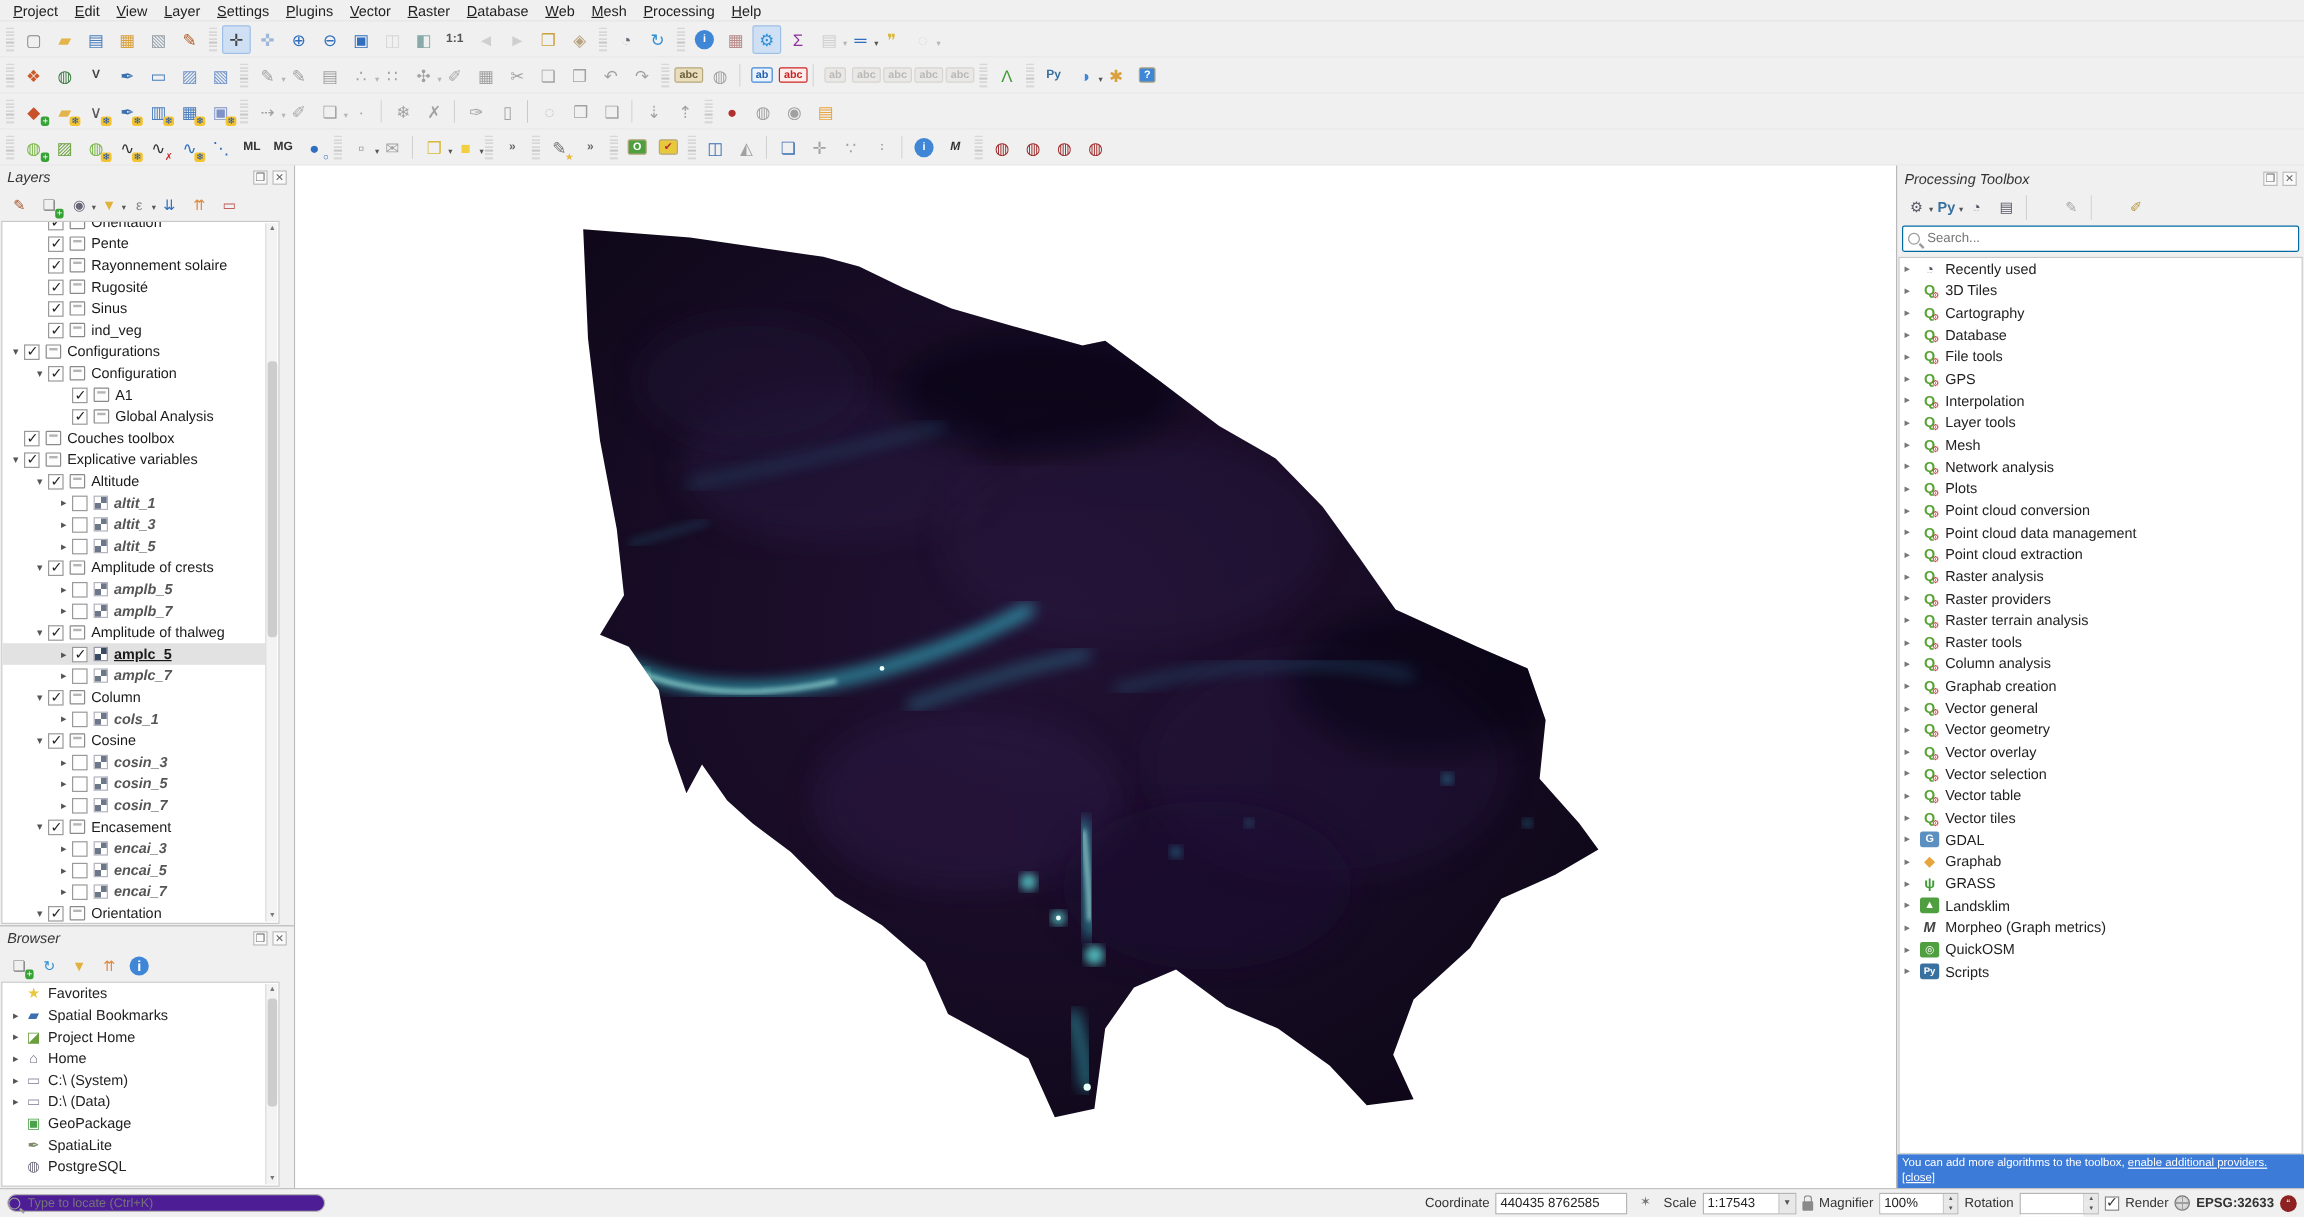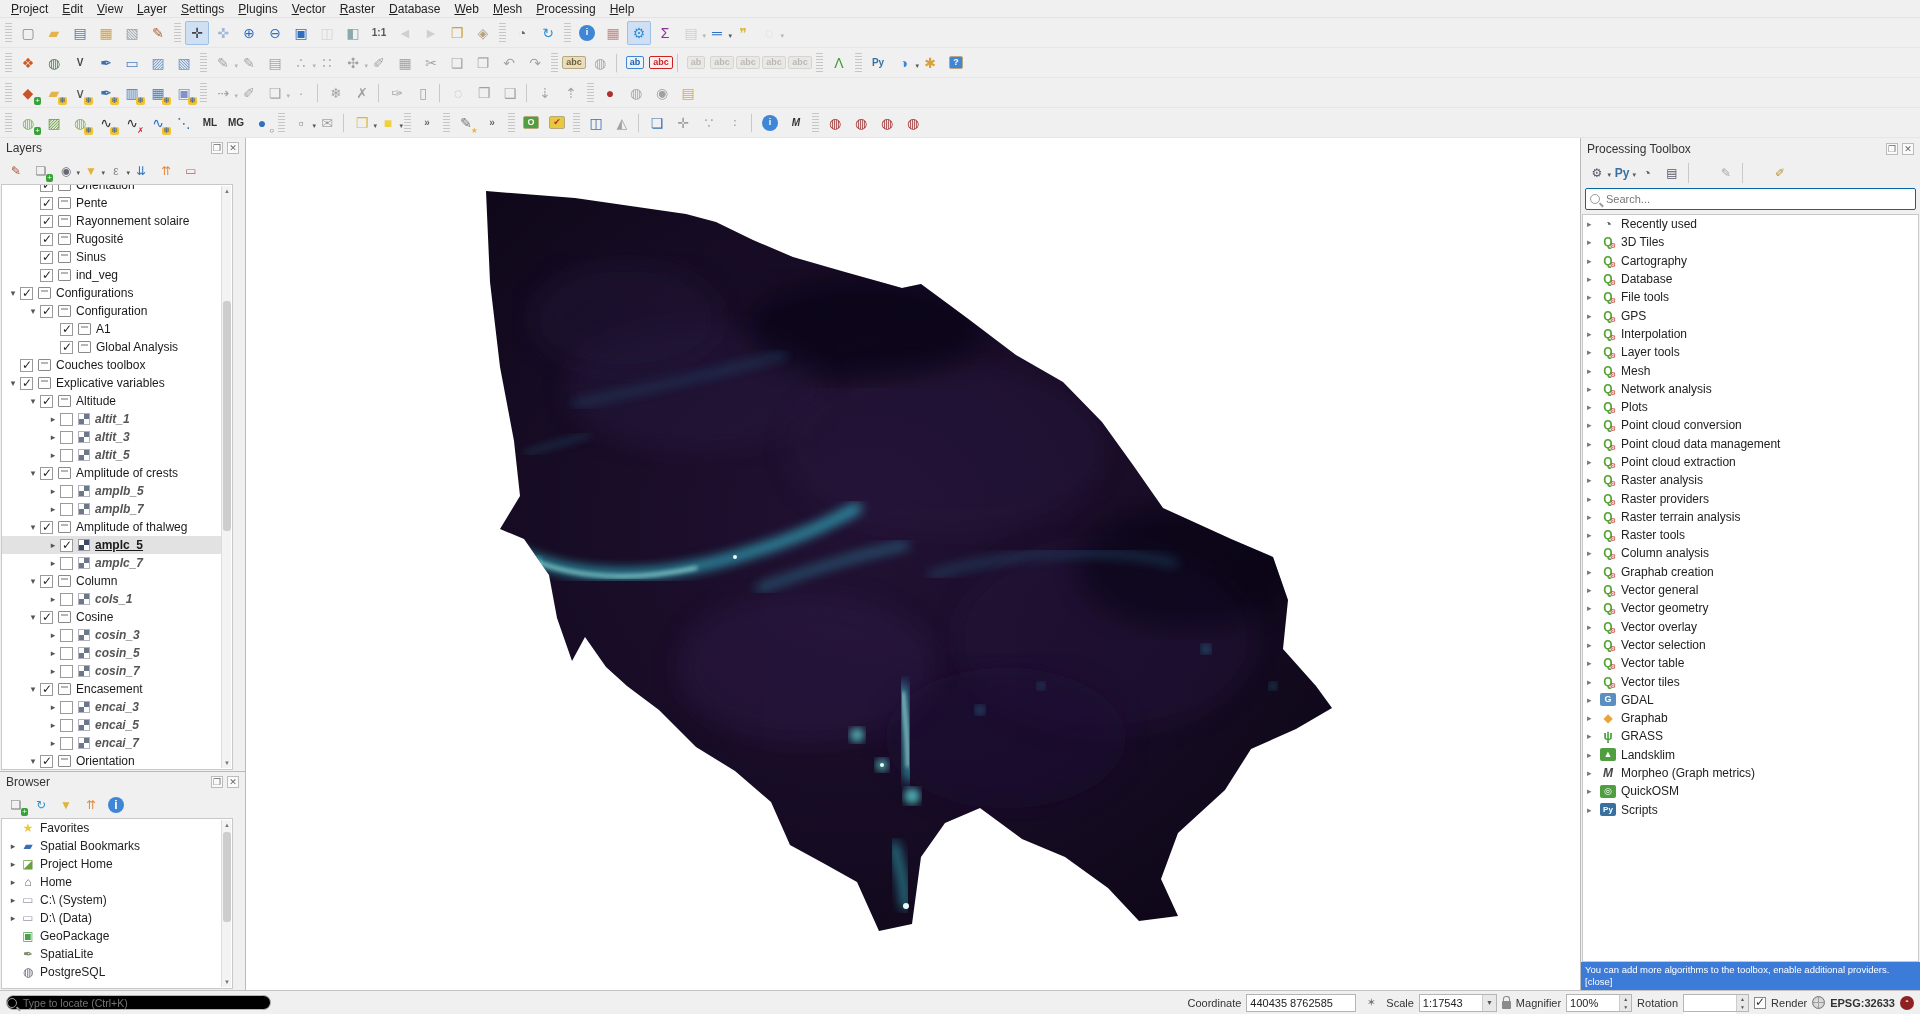--- a/index.html
+++ b/index.html
@@ -39,21 +39,21 @@
   .main { display:flex; height:852px; }
   .leftcol { width:246px; display:flex; flex-direction:column; background:#f0f0f0; border-right:1px solid #b9b9b9; }
   .canvas { flex:1; position:relative; background:#fff; overflow:hidden; }
   .canvas svg { position:absolute; inset:0; }
   .rightcol { width:340px; display:flex; flex-direction:column; background:#f0f0f0; border-left:1px solid #b9b9b9; }
 
   
   .panel { display:flex; flex-direction:column; position:relative; overflow:hidden; }
   .panel.layers { height:634px; border-bottom:1px solid #b9b9b9; }
   .panel.browser { flex:1; }
-  .ptitle { height:20px; display:flex; align-items:center; padding:0 6px; font-size:12px; color:#333; }
+  .ptitle { height:20px; display:flex; align-items:center; padding:0 6px; font-size:12px; color:#333;font-style:italic; }
   .pbtns { margin-left:auto; display:flex; gap:4px; }
   .pbtn { width:12px; height:12px; font-size:9px; color:#666; display:inline-flex; align-items:center; justify-content:center; border:1px solid #bbb; background:#fafafa; }
   .pbtn.float::before { content:"❐"; }
   .pbtn.close::before { content:"✕"; }
   .ptools { height:26px; display:flex; align-items:center; padding:0 4px; gap:1px; }
   .ptools .tbi { width:22px; height:22px; }
   .ptools .tbi .g { font-size:12px; }
   .tree { flex:1; background:#fff; border:1px solid #c8c8c8; margin:0 12px 1px 1px; overflow:hidden; position:relative; padding-right:10px; }
   .tree-inner.cut-top { margin-top:-9px; }
 
@@ -97,25 +97,25 @@
   .xrow .exp { width:13px; font-size:9px; color:#777; }
   .xrow .exp::before { content:"▸"; }
   .pic { width:16px; text-align:center; font-weight:bold; font-size:12px; margin-right:5px; position:relative; flex:none; }
   .pic.q::after { content:"⚙"; color:#c03030; font-size:7px; position:absolute; right:0px; bottom:-1px; }
   .pic.chip { background:#4f9e3f; color:#fff; border-radius:2px; font-size:9px; line-height:13px; height:13px; }
   .pic.chip.g2 { background:#5b8fbf; }
   .pic.chip.g3 { background:#3870a0; font-size:8px; }
   .pic.it { font-style:italic; }
 
   .notice { height:28px; background:#3d7bd9; color:#fff; font-size:9.5px; padding:2px 4px; line-height:12px; }
-  .notice a { color:#fff; cursor:pointer;margin-top:20px; }
+  .notice a { color:#fff; text-decoration:underline; cursor:pointer;margin-top:20px; }
 
   
   .statusbar { height:24px; display:flex; align-items:center; background:#f0f0f0; border-top:1px solid #c3c3c3; padding:0 6px; font-size:11px; color:#333; gap:6px; }
-  .sb-search { width:265px; height:15px; background:#000000; border:1px solid #b5b5b5; border-radius:9px; display:flex; align-items:center; padding:0 0; }
+  .sb-search { width:265px; height:15px; background:#4c1d95; border:1px solid #b5b5b5; border-radius:9px; display:flex; align-items:center; padding:0 0; }
   .sb-search input { border:none; outline:none; flex:1; font-size:10.5px; color:#888; background:transparent; font-family:inherit; }
   .sb-right { margin-left:auto; display:flex; align-items:center; gap:5px; }
   .sb-input { height:18px; border:1px solid #b5b5b5; background:#fff; font-size:11px; padding:0 3px; font-family:inherit; color:#222; }
   .combo { display:inline-flex; align-items:center; border:1px solid #b5b5b5; background:#fff; height:18px; }
   .combo input { border:none; height:16px; }
   .combo .dbtn { width:14px; height:16px; background:#e8e8e8; border-left:1px solid #ccc; font-size:7px; text-align:center; line-height:16px; color:#555; }
   .spin { display:inline-flex; border:1px solid #b5b5b5; background:#fff; height:18px; align-items:center; }
   .spin input { border:none; height:16px; width:52px; }
   .spin .arrows { display:flex; flex-direction:column; width:12px; border-left:1px solid #ccc; }
   .spin .arrows span { font-size:5px; line-height:8px; text-align:center; color:#555; background:#e8e8e8; }

